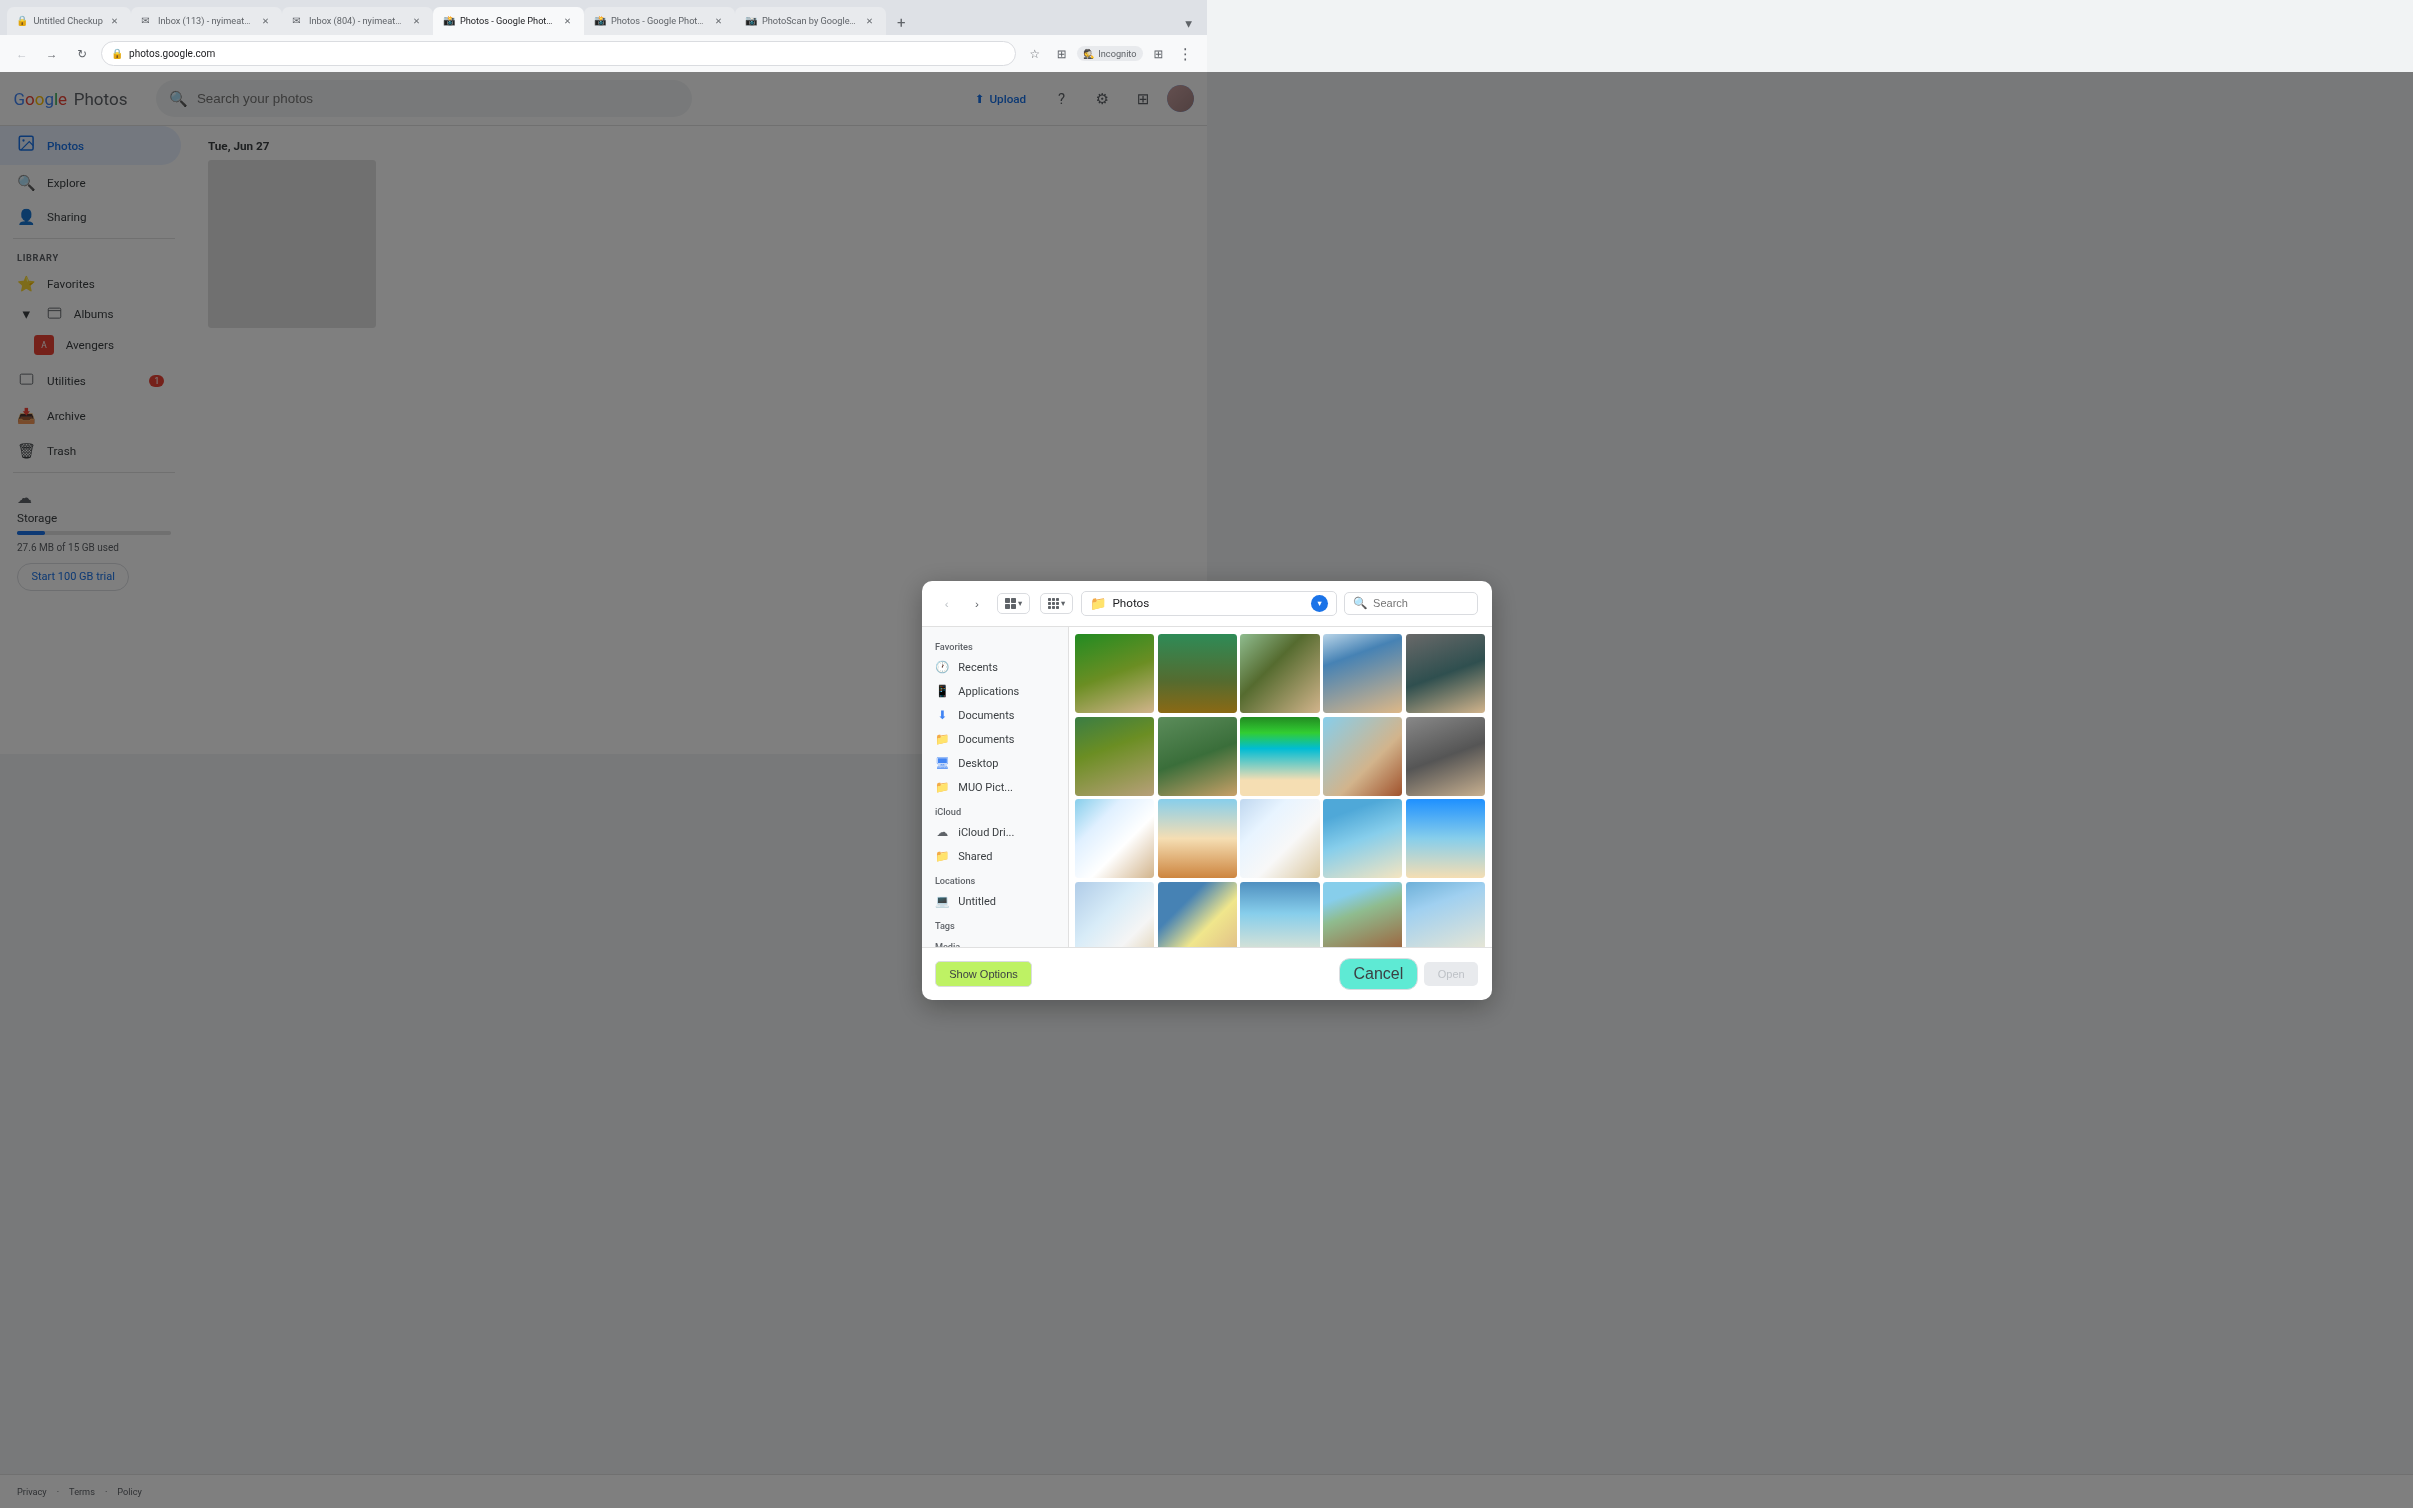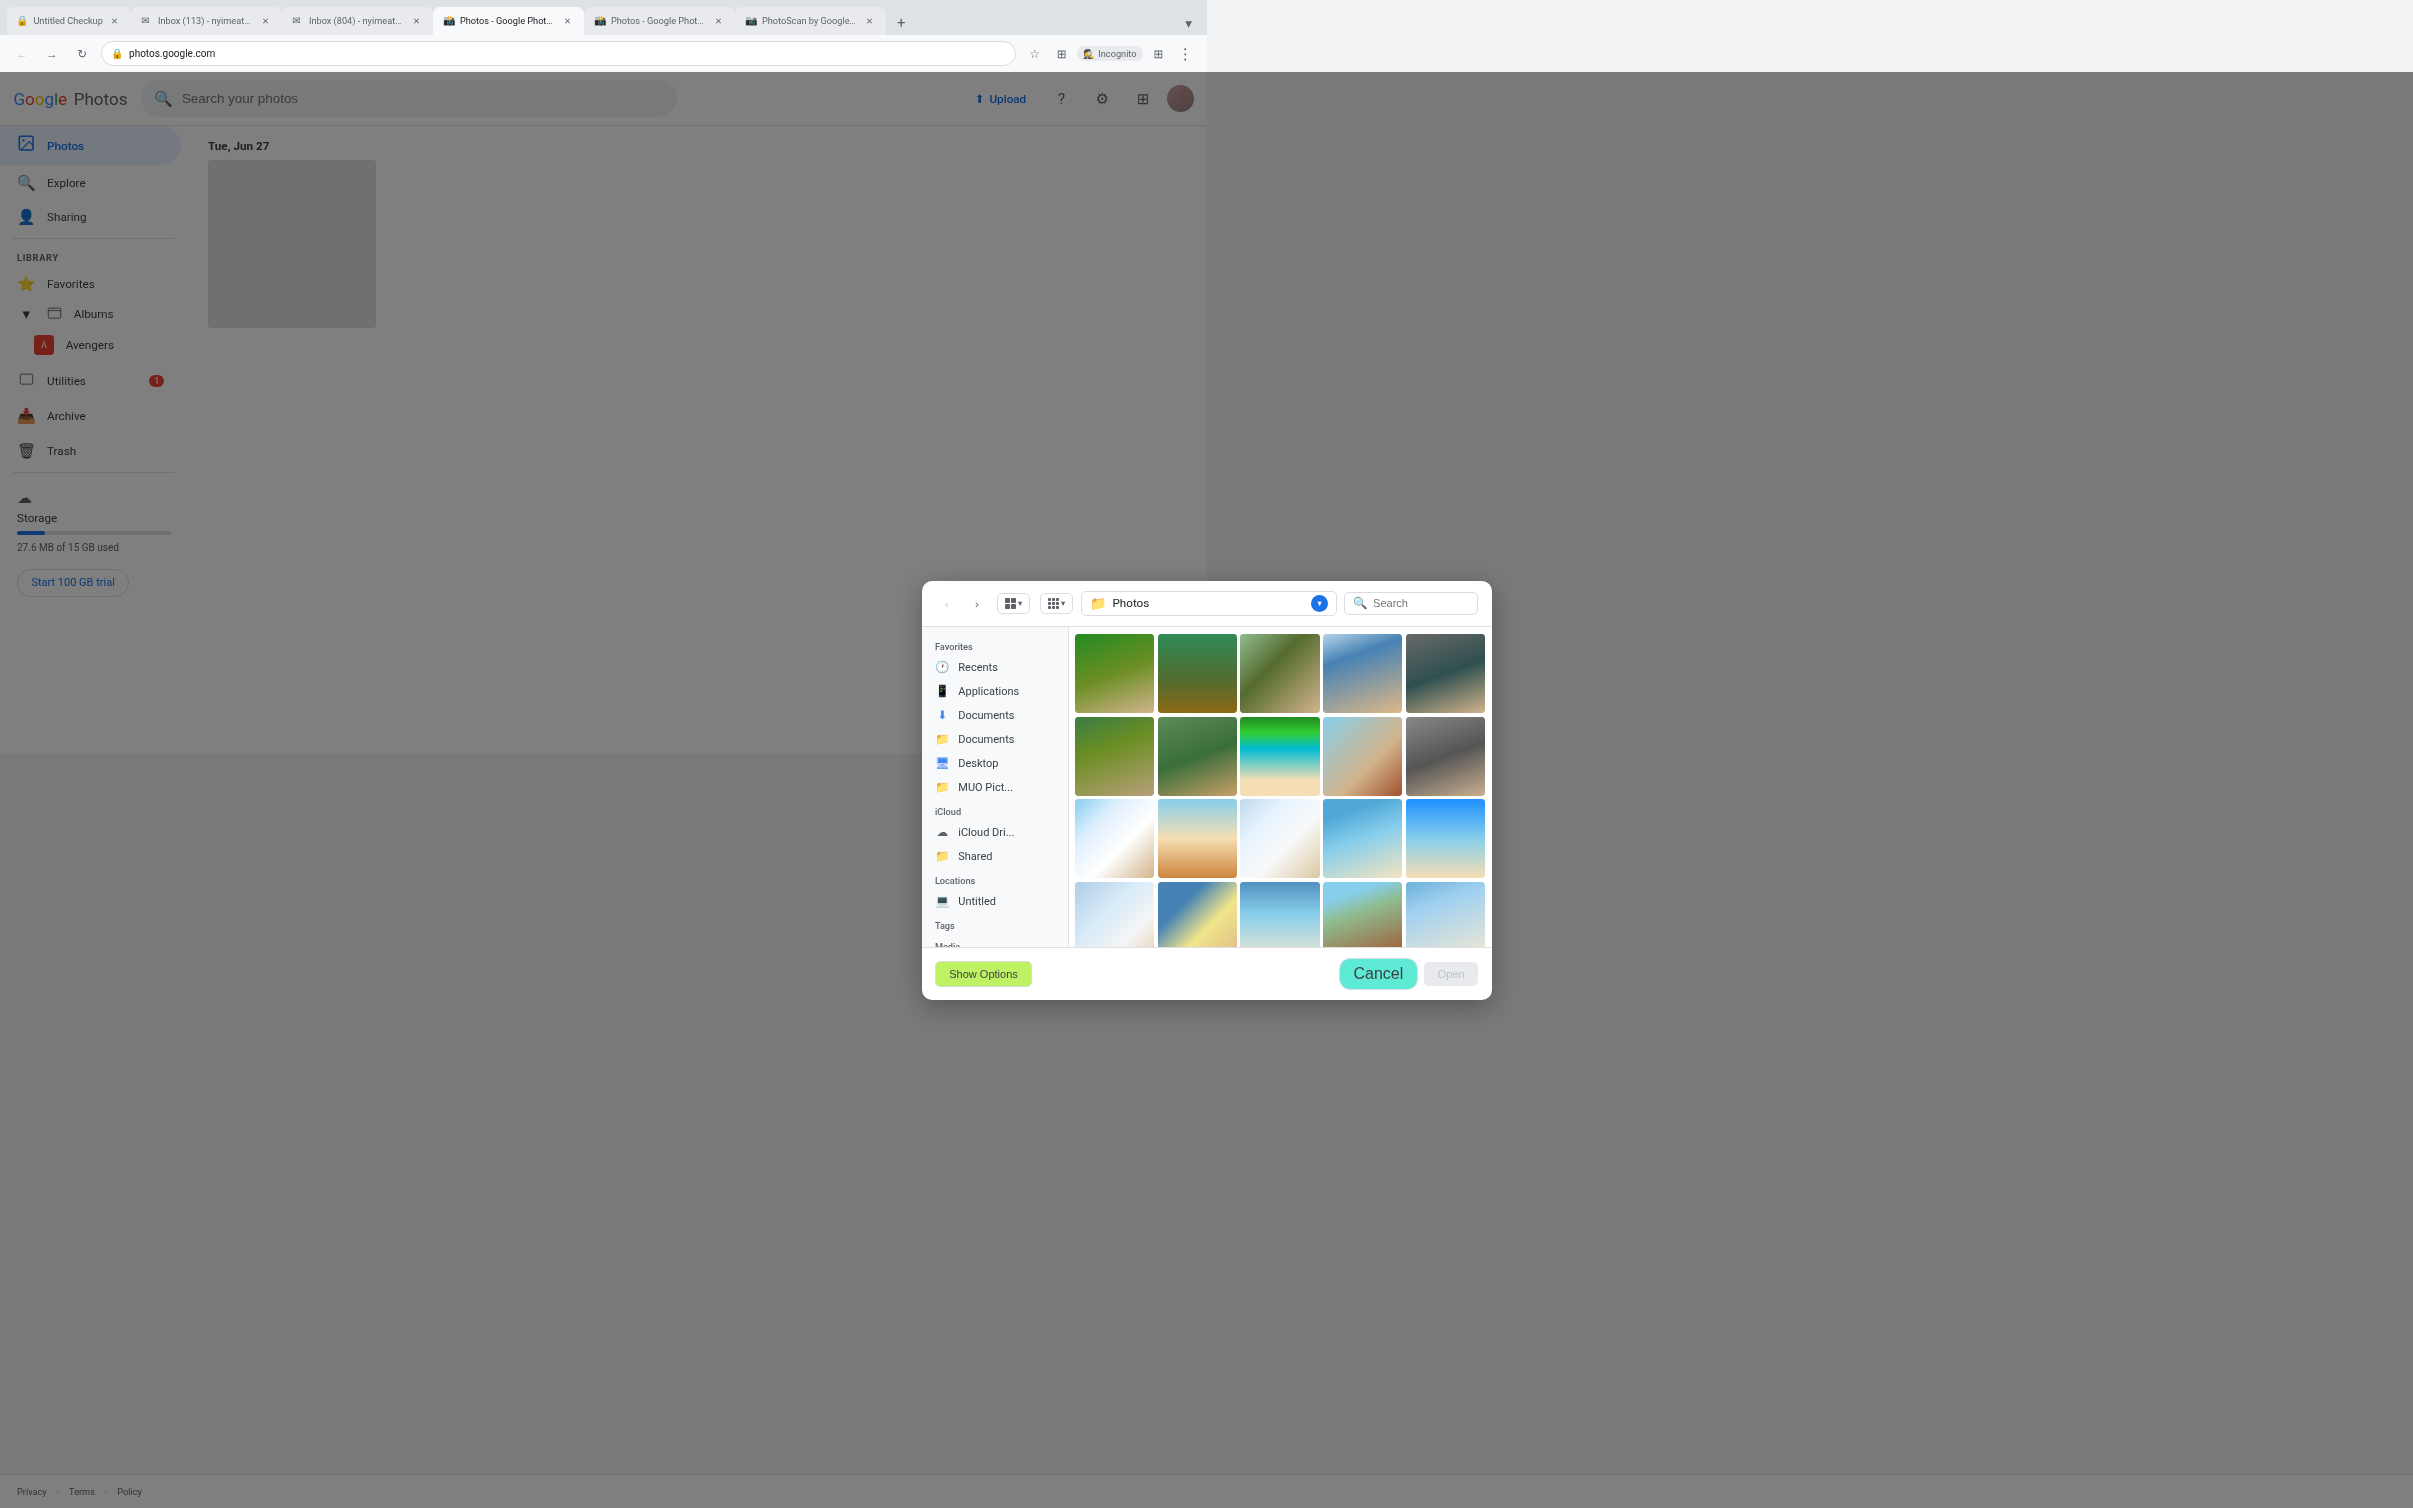--- a/index.html
+++ b/index.html
@@ -173,21 +173,21 @@
     .app-header {
       position: absolute;
       top: 72px;
       left: 0;
       right: 0;
       height: 54px;
       background: #fff;
       display: flex;
       align-items: center;
       padding: 0 13.4px;
-      gap: 14px;
+      gap: 29px;
       border-bottom: 0.8px solid #e0e0e0;
       z-index: 10;
     }
     .app-logo {
       display: flex;
       align-items: center;
       gap: 6.7px;
       font-size: 17px;
       font-weight: 400;
       color: #5f6368;
@@ -340,21 +340,21 @@
       height: 100%;
       background: #1a73e8;
       border-radius: 1.7px;
       width: 18%;
     }
     .storage-text {
       font-size: 10px;
       color: #5f6368;
     }
     .storage-btn {
-      margin-top: 16px;
+      margin-top: 10px;
       padding: 6.7px 13.4px;
       border: 0.8px solid #dadce0;
       border-radius: 17px;
       font-size: 11px;
       color: #1a73e8;
       cursor: pointer;
       display: inline-block;
     }
 
     

